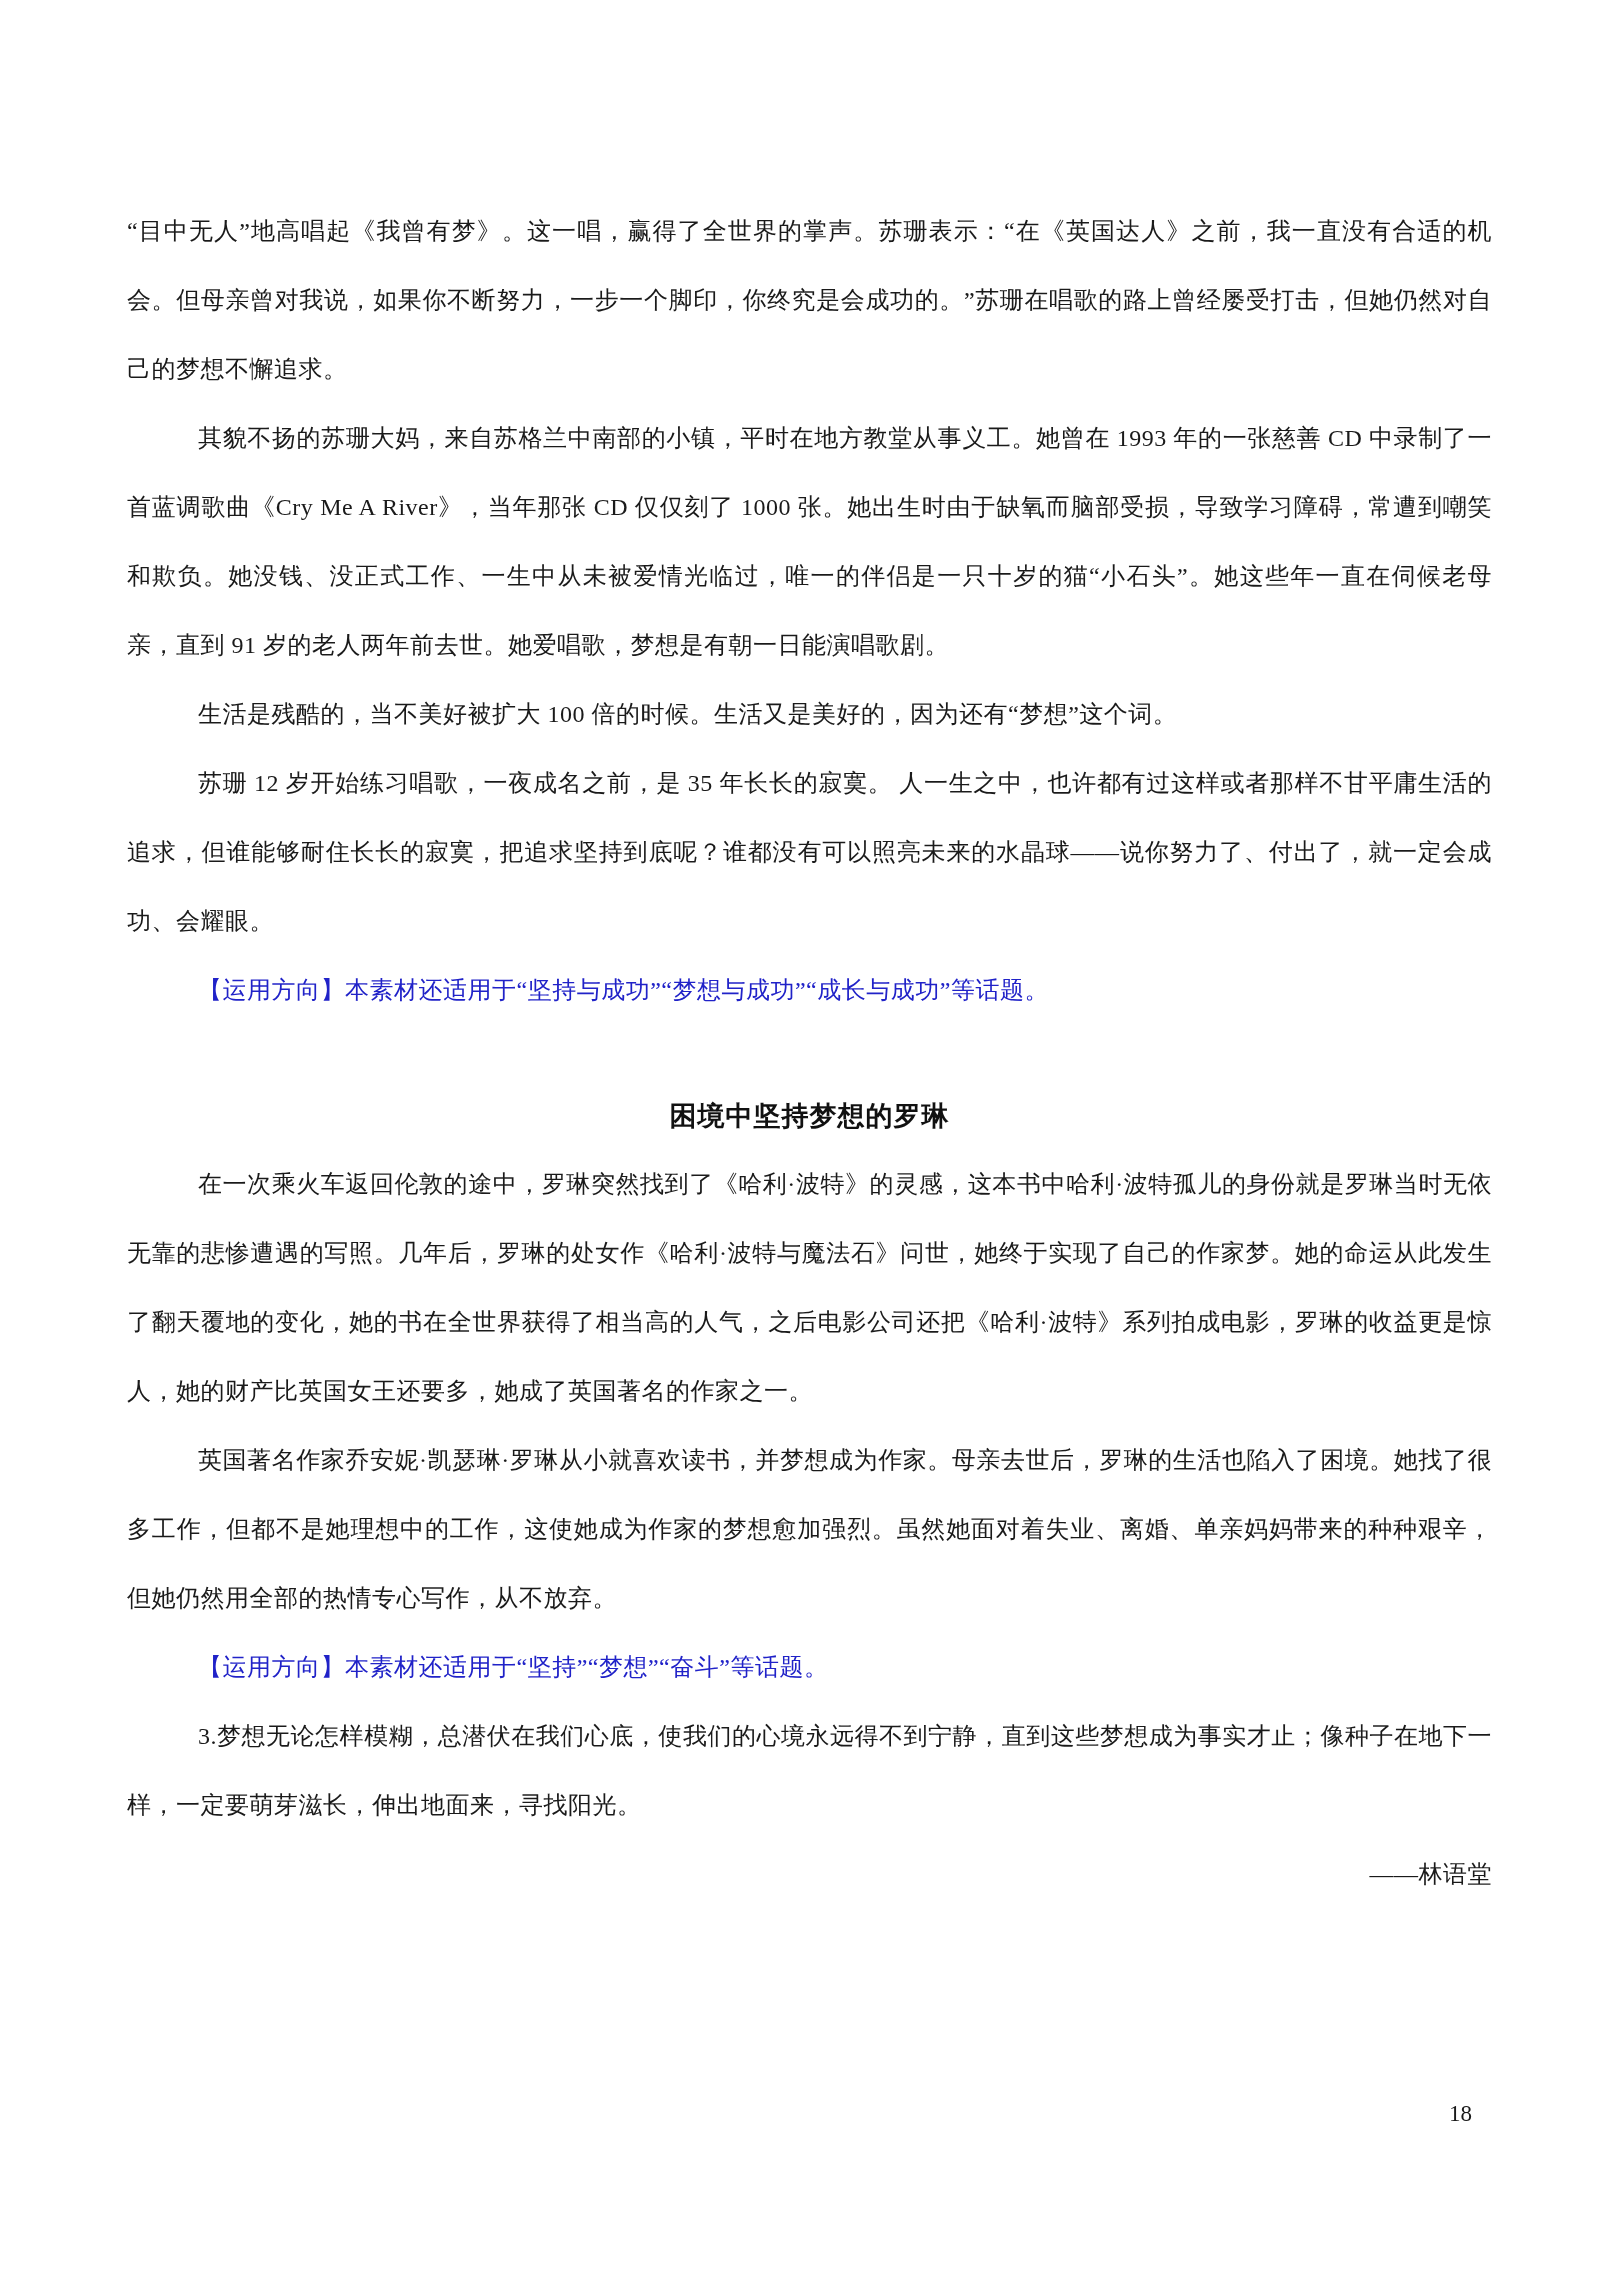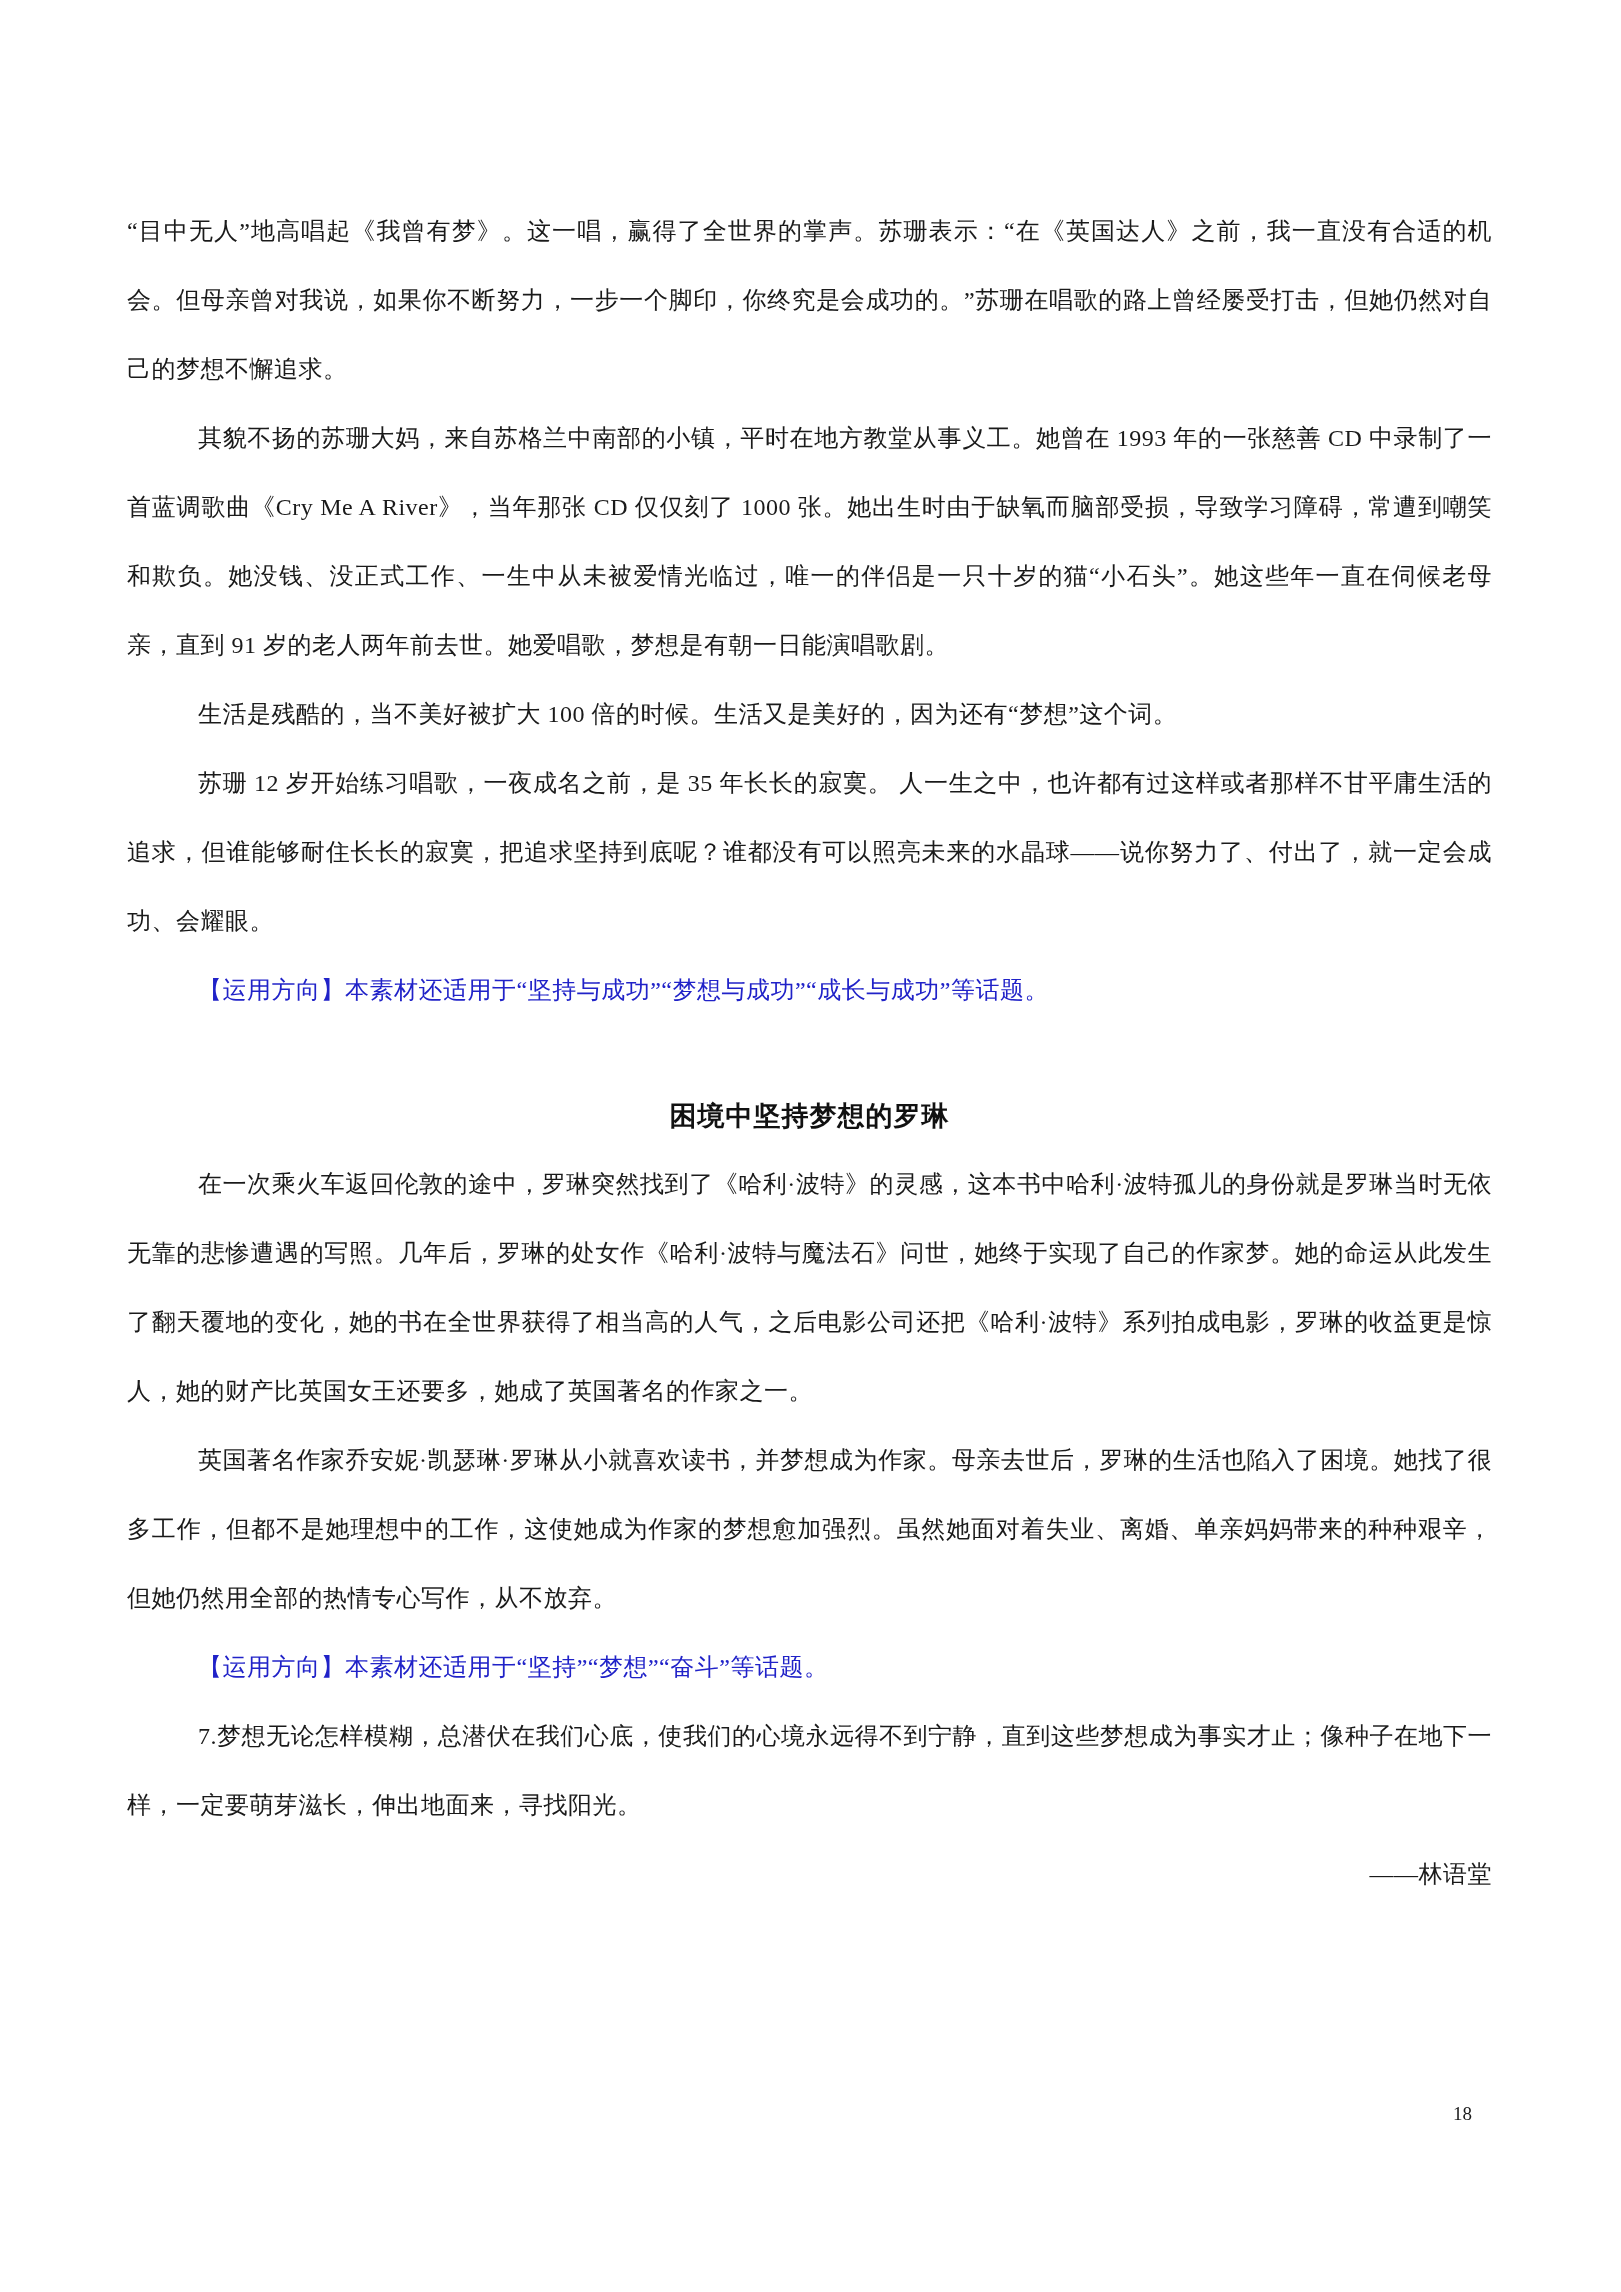--- a/index.html
+++ b/index.html
@@ -45,21 +45,21 @@
   .attribution {
     text-align: right;
     text-align-last: right;
     text-indent: 0;
   }
 
   .page-number {
     position: absolute;
     top: 2098px;
     right: 149px;
-    font-size: 19px;
+    font-size: 23px;
     line-height: 31px;
     color: #1a1a1a;
   }
 </style>
 </head>
 <body>
 
 <div class="page">
 
   <section>
@@ -71,20 +71,20 @@
   </section>
 
   <section>
     <h2 class="section-title">困境中坚持梦想的罗琳</h2>
     <p class="para indent">在一次乘火车返回伦敦的途中，罗琳突然找到了《哈利·波特》的灵感，这本书中哈利·波特孤儿的身份就是罗琳当时无依无靠的悲惨遭遇的写照。几年后，罗琳的处女作《哈利·波特与魔法石》问世，她终于实现了自己的作家梦。她的命运从此发生了翻天覆地的变化，她的书在全世界获得了相当高的人气，之后电影公司还把《哈利·波特》系列拍成电影，罗琳的收益更是惊人，她的财产比英国女王还要多，她成了英国著名的作家之一。</p>
     <p class="para indent">英国著名作家乔安妮·凯瑟琳·罗琳从小就喜欢读书，并梦想成为作家。母亲去世后，罗琳的生活也陷入了困境。她找了很多工作，但都不是她理想中的工作，这使她成为作家的梦想愈加强烈。虽然她面对着失业、离婚、单亲妈妈带来的种种艰辛，但她仍然用全部的热情专心写作，从不放弃。</p>
     <p class="para indent blue">【运用方向】本素材还适用于“坚持”“梦想”“奋斗”等话题。</p>
   </section>
 
   <section>
-    <p class="para indent">7.梦想无论怎样模糊，总潜伏在我们心底，使我们的心境永远得不到宁静，直到这些梦想成为事实才止；像种子在地下一样，一定要萌芽滋长，伸出地面来，寻找阳光。</p>
+    <p class="para indent">3.梦想无论怎样模糊，总潜伏在我们心底，使我们的心境永远得不到宁静，直到这些梦想成为事实才止；像种子在地下一样，一定要萌芽滋长，伸出地面来，寻找阳光。</p>
     <p class="para attribution">——林语堂</p>
   </section>
 
   <div class="page-number">18</div>
 
 </div>
 
 
 </body></html>

